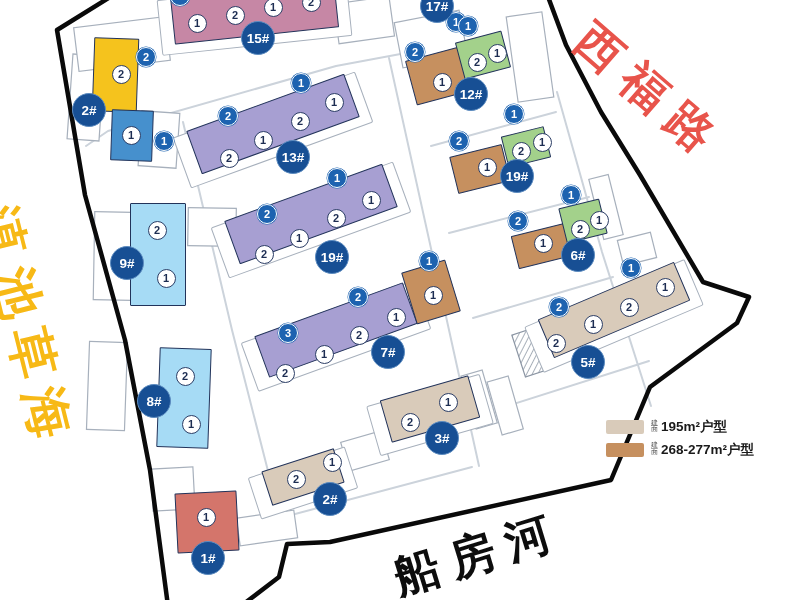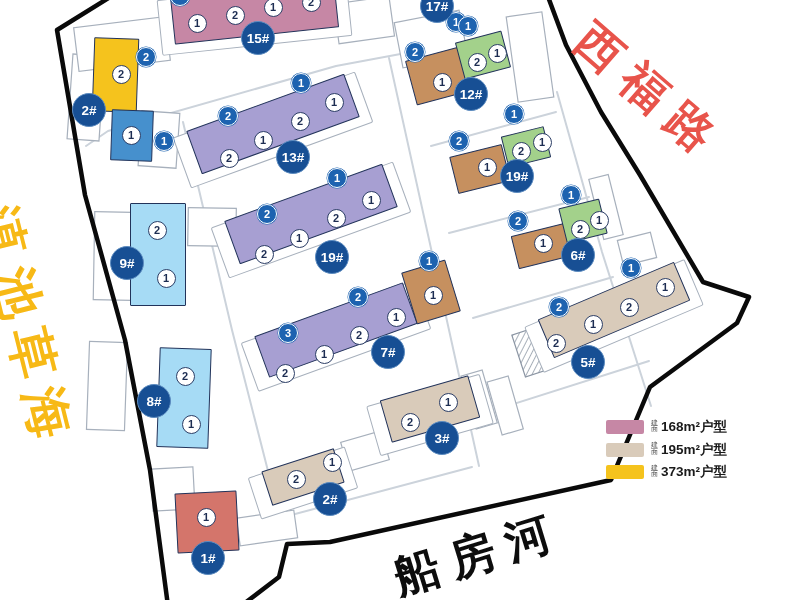--- a/index.html
+++ b/index.html
@@ -175,29 +175,24 @@
       <div class="unit light" style="left: 196.5px; top: 507.5px;">1</div>
       <div class="badge" style="left: 191px; top: 541px;">1#</div>
     </div>
 
   <div class="lbl xifu">西福路</div>
   <div class="lbl dianchi">滇池草海</div>
   <div class="lbl chuanfang">船房河</div>
 
   <div class="legend" id="legend">
       <div class="legend-row">
-        <span class="swatch" style="background: rgb(198, 135, 165);"></span>
-        <span class="lg-prefix">建面</span>
-        <span class="lg-label">168m²户型</span>
-      </div>
-      <div class="legend-row">
         <span class="swatch" style="background: rgb(217, 203, 186);"></span>
         <span class="lg-prefix">建面</span>
         <span class="lg-label">195m²户型</span>
       </div>
       <div class="legend-row">
-        <span class="swatch" style="background: rgb(245, 195, 29);"></span>
+        <span class="swatch" style="background: rgb(198, 144, 95);"></span>
         <span class="lg-prefix">建面</span>
-        <span class="lg-label">373m²户型</span>
+        <span class="lg-label">268-277m²户型</span>
       </div>
     </div>
 
 </div>
 
 </body></html>

